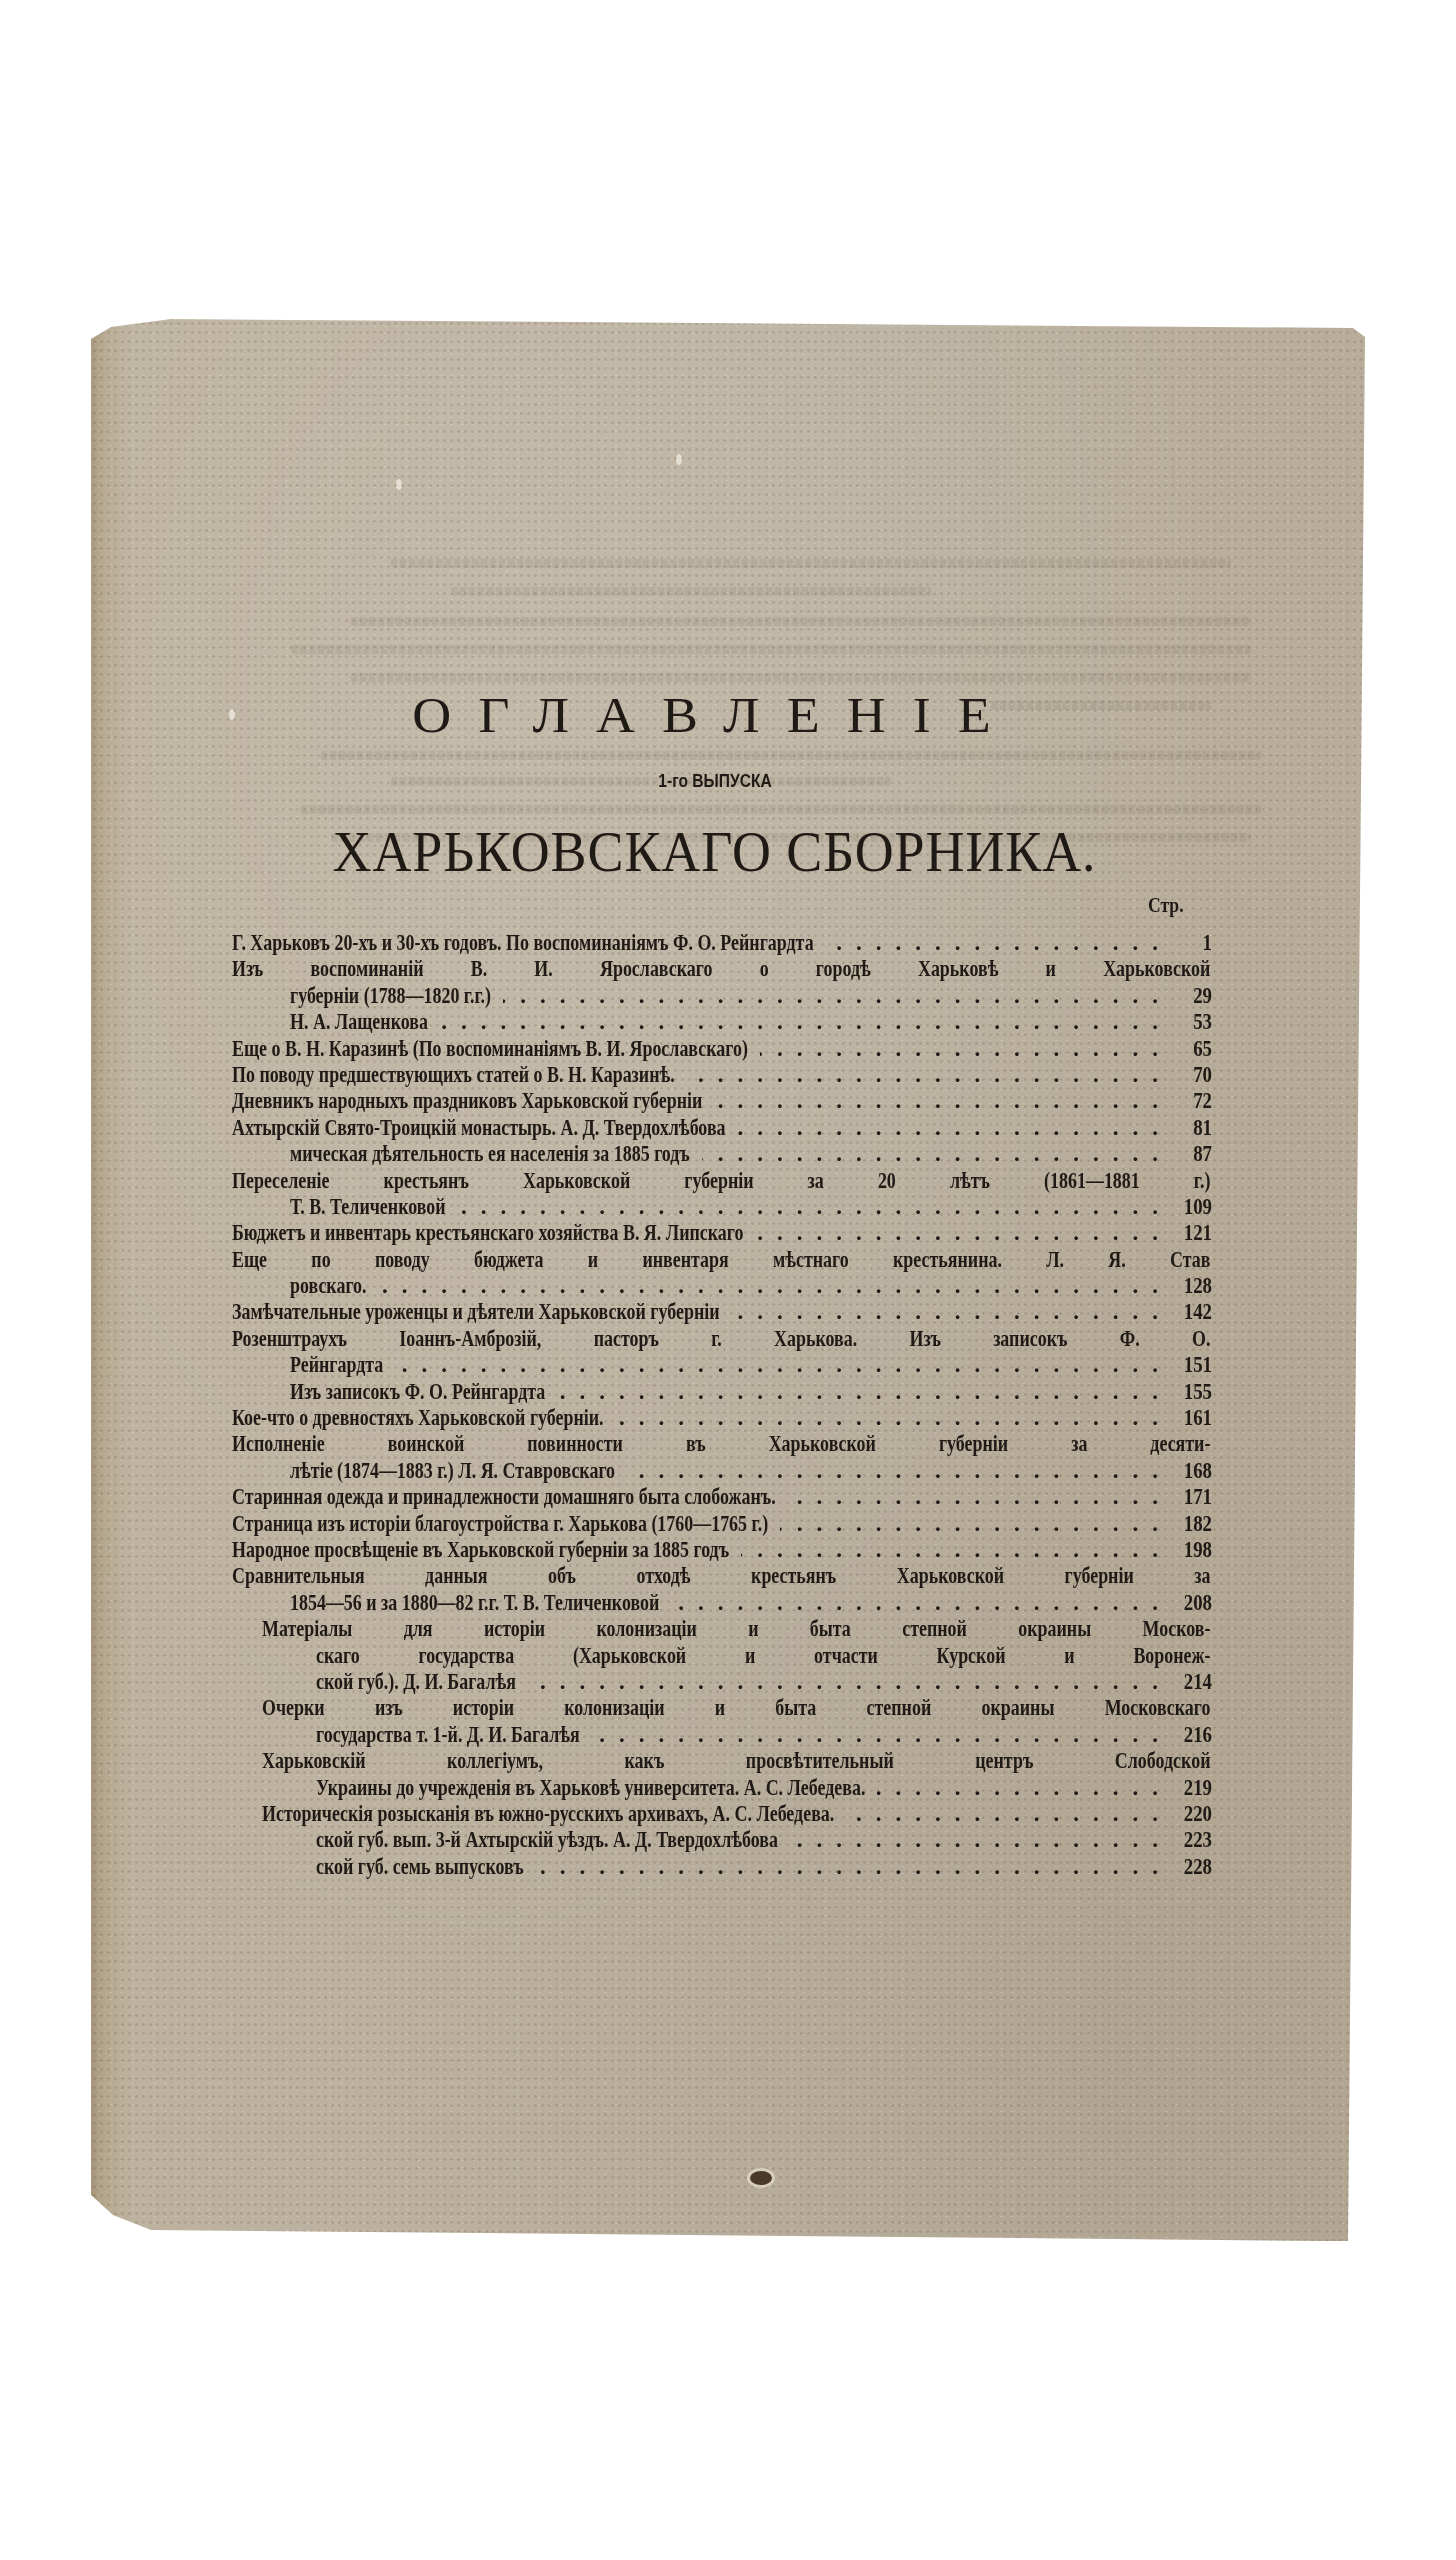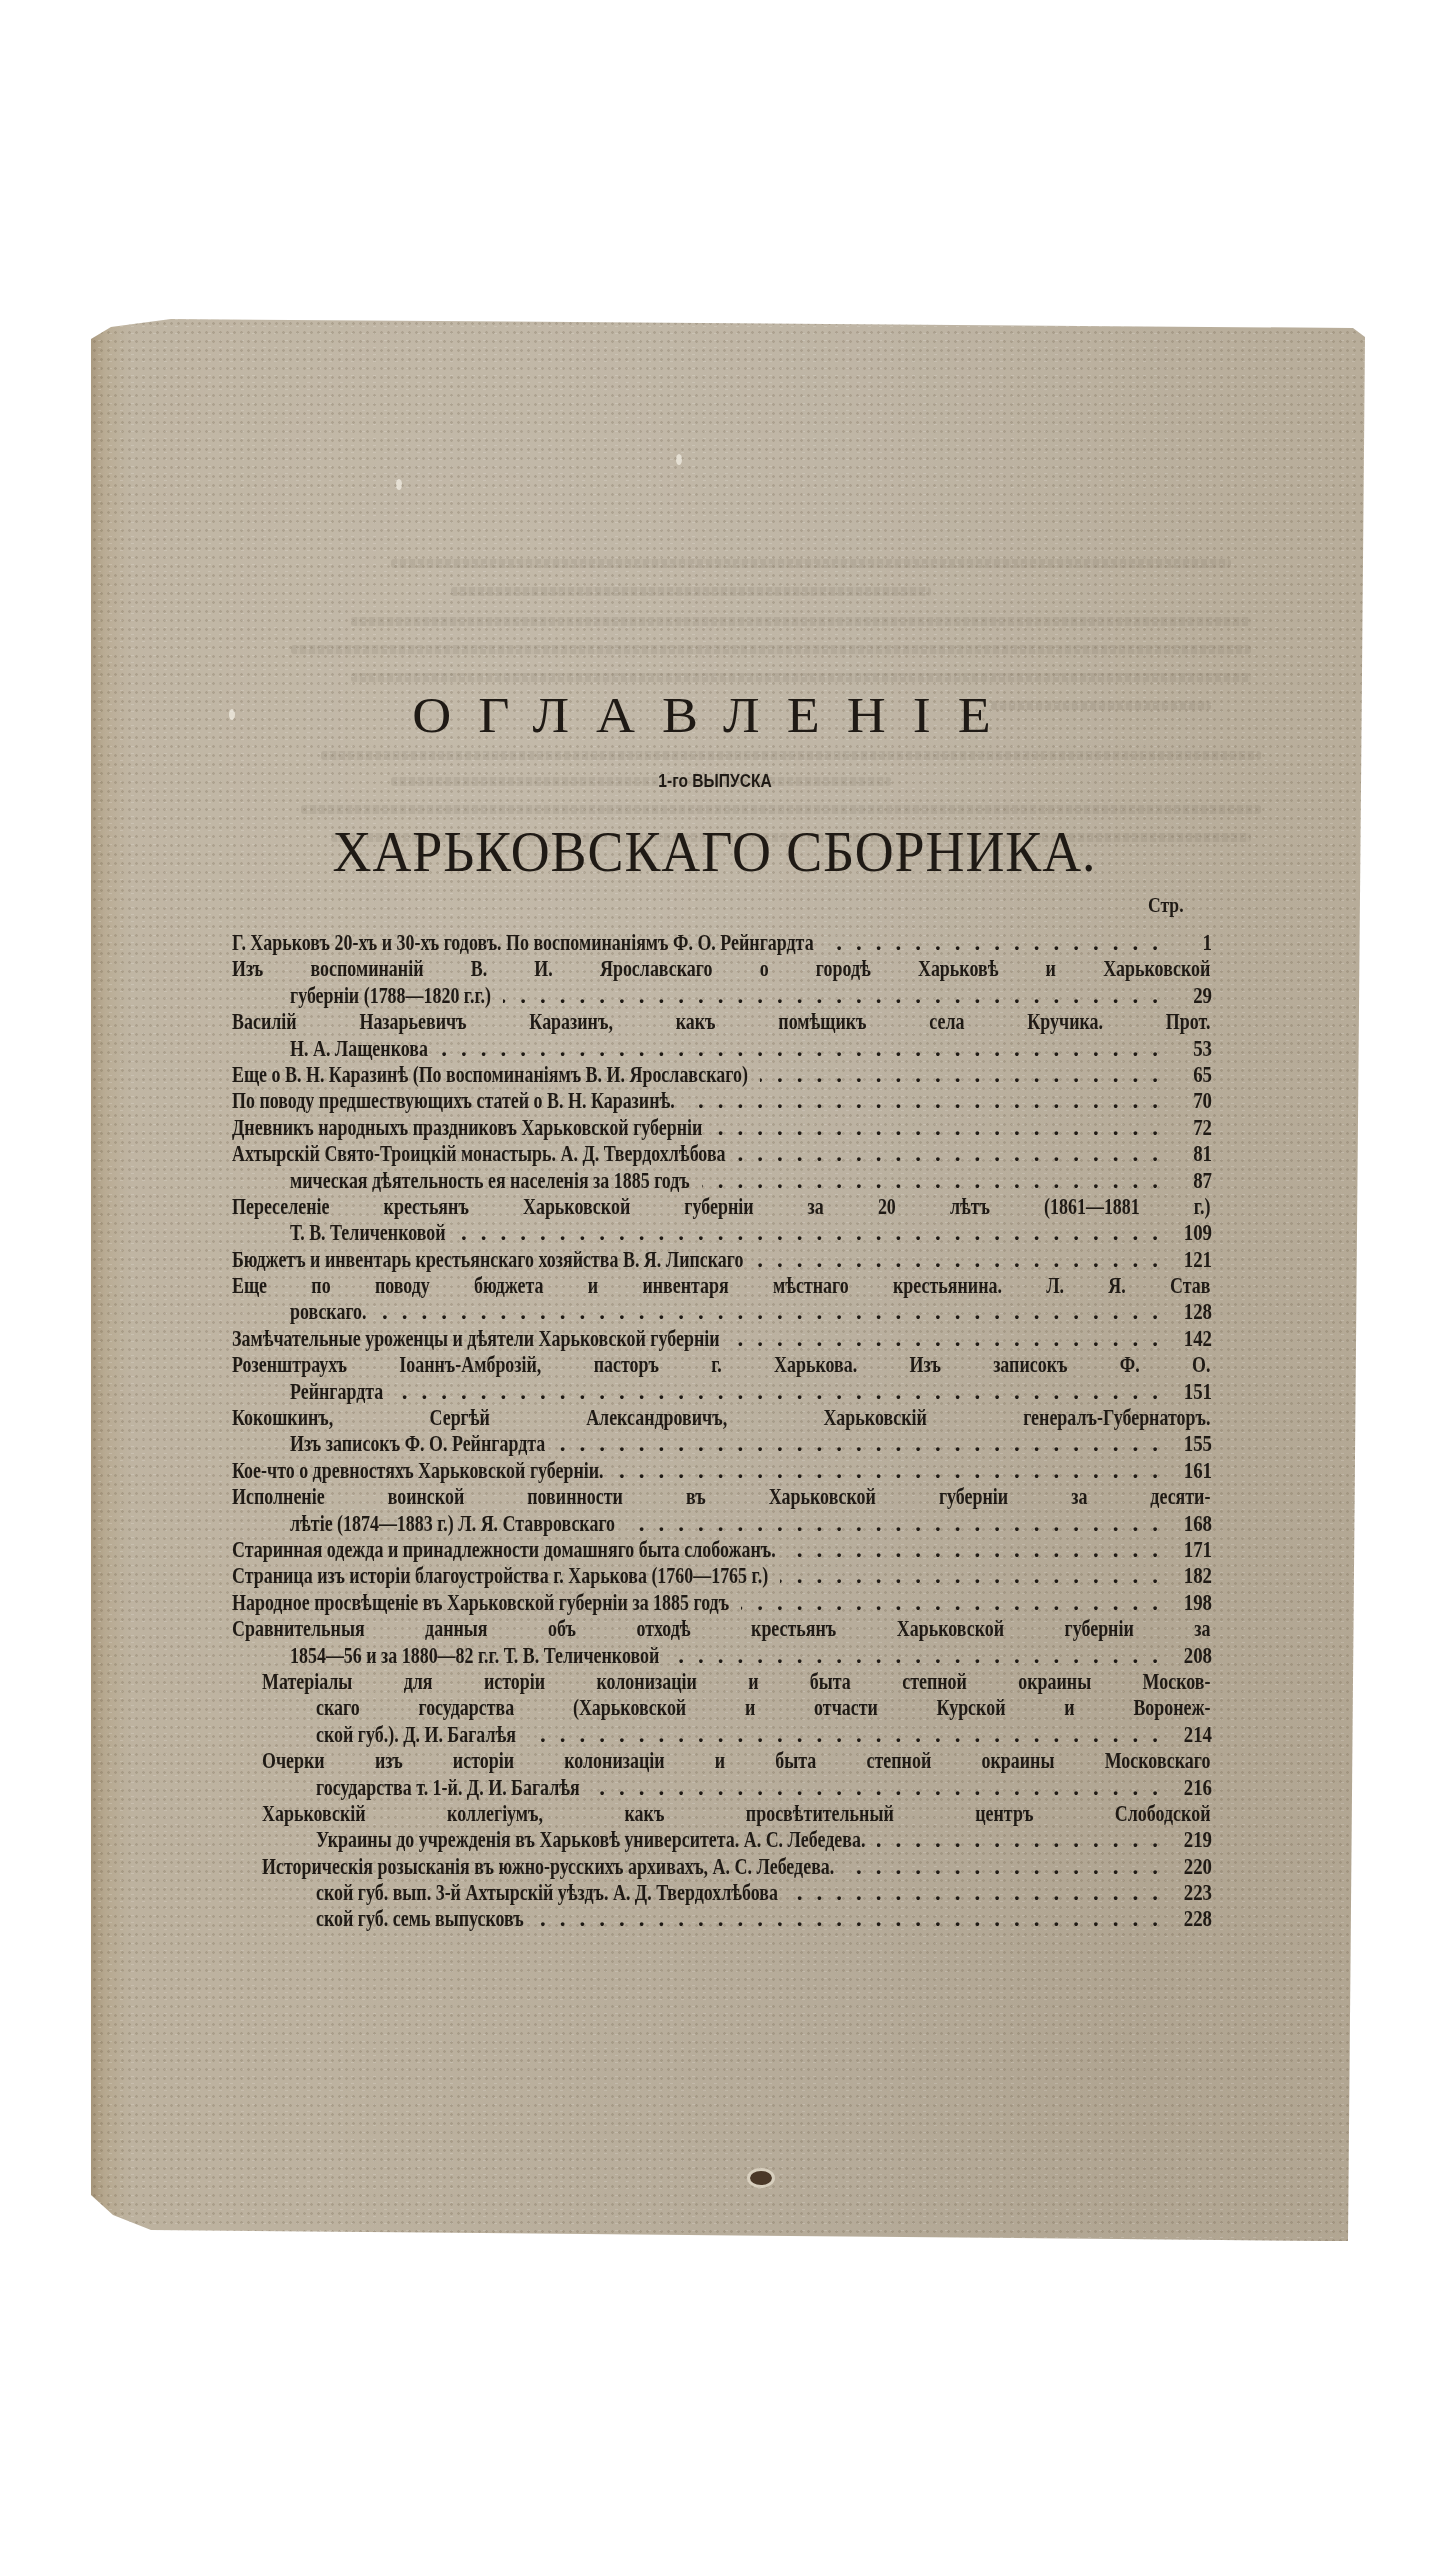--- a/index.html
+++ b/index.html
@@ -214,21 +214,20 @@
 
 <div class="toc ink" id="toc">
     <div class="toc-entry">
       <div class="toc-line"><span class="txt">Г. Харьковъ 20-хъ и 30-хъ годовъ. По воспоминаніямъ Ф. О. Рейнгардта</span><span class="dots" style="width: 346.376px;">...........................</span><span class="pg">1</span></div>
     </div>
     <div class="toc-entry">
       <div class="toc-line full"><span class="txt">Изъ воспоминаній В. И. Ярославскаго о городѣ Харьковѣ и Харьковской</span></div>
       <div class="toc-line cont"><span class="txt">губерніи (1788—1820 г.г.)</span><span class="dots" style="width: 668.943px;">..................................................</span><span class="pg">29</span></div>
     </div>
     <div class="toc-entry">
-      <div class="toc-line full"><span class="txt">Василій Назарьевичъ Каразинъ, какъ помѣщикъ села Кручика. Прот.</span></div>
       <div class="toc-line cont"><span class="txt">Н. А. Лащенкова</span><span class="dots" style="width: 732.086px;">.......................................................</span><span class="pg">53</span></div>
     </div>
     <div class="toc-entry">
       <div class="toc-line"><span class="txt">Еще о В. Н. Каразинѣ (По воспоминаніямъ В. И. Ярославскаго)</span><span class="dots" style="width: 412.091px;">................................</span><span class="pg">65</span></div>
     </div>
     <div class="toc-entry">
       <div class="toc-line"><span class="txt">По поводу предшествующихъ статей о В. Н. Каразинѣ.</span><span class="dots" style="width: 485.253px;">.....................................</span><span class="pg">70</span></div>
     </div>
     <div class="toc-entry">
       <div class="toc-line"><span class="txt">Дневникъ народныхъ праздниковъ Харьковской губерніи</span><span class="dots" style="width: 457.611px;">...................................</span><span class="pg">72</span></div>
@@ -251,21 +250,20 @@
       <div class="toc-line cont"><span class="txt">ровскаго.</span><span class="dots" style="width: 793.438px;">...........................................................</span><span class="pg">128</span></div>
     </div>
     <div class="toc-entry">
       <div class="toc-line"><span class="txt">Замѣчательные уроженцы и дѣятели Харьковской губерніи</span><span class="dots" style="width: 440.439px;">..................................</span><span class="pg">142</span></div>
     </div>
     <div class="toc-entry">
       <div class="toc-line full"><span class="txt">Розенштраухъ Іоаннъ-Амброзій, пасторъ г. Харькова. Изъ записокъ Ф. О.</span></div>
       <div class="toc-line cont"><span class="txt">Рейнгардта</span><span class="dots" style="width: 776.705px;">..........................................................</span><span class="pg">151</span></div>
     </div>
     <div class="toc-entry">
-      <div class="toc-line full"><span class="txt">Кокошкинъ, Сергѣй Александровичъ, Харьковскій генералъ-Губернаторъ.</span></div>
       <div class="toc-line cont"><span class="txt">Изъ записокъ Ф. О. Рейнгардта</span><span class="dots" style="width: 614.769px;">..............................................</span><span class="pg">155</span></div>
     </div>
     <div class="toc-entry">
       <div class="toc-line"><span class="txt">Кое-что о древностяхъ Харьковской губерніи.</span><span class="dots" style="width: 556.415px;">..........................................</span><span class="pg">161</span></div>
     </div>
     <div class="toc-entry">
       <div class="toc-line full"><span class="txt">Исполненіе воинской повинности въ Харьковской губерніи за десяти-</span></div>
       <div class="toc-line cont"><span class="txt">лѣтіе (1874—1883 г.) Л. Я. Ставровскаго</span><span class="dots" style="width: 544.947px;">.........................................</span><span class="pg">168</span></div>
     </div>
     <div class="toc-entry">

